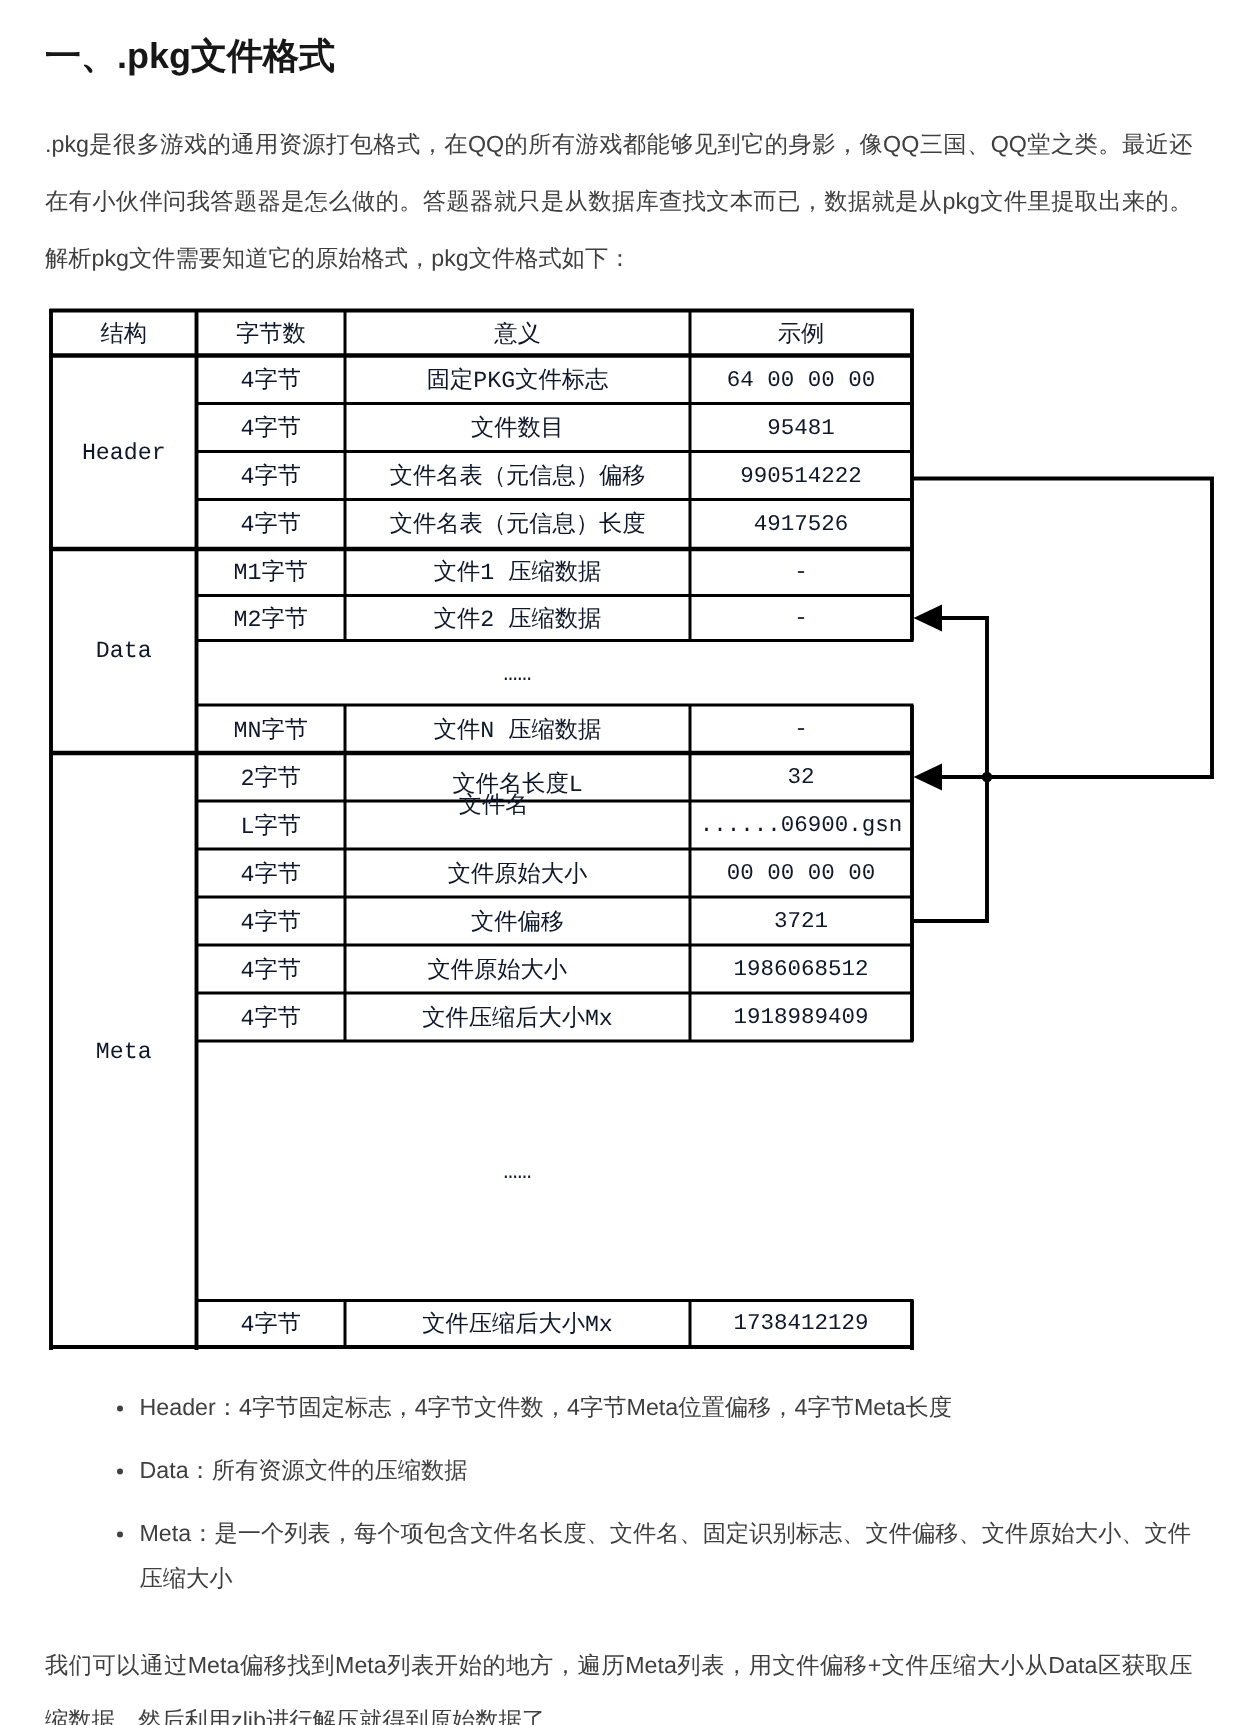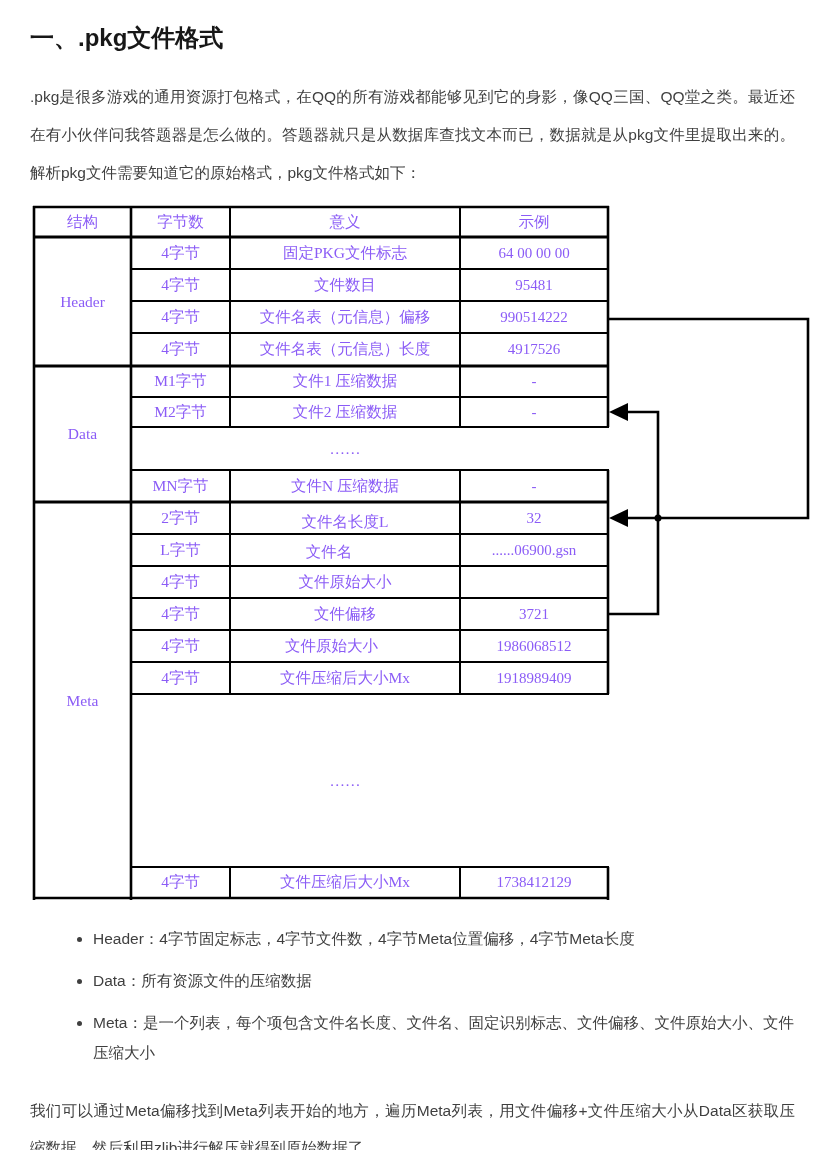--- a/index.html
+++ b/index.html
@@ -9,21 +9,21 @@
   h1.page-title{font-size:24px;line-height:32px;font-weight:bold;color:#171717;
       margin:8px 0 0 0;font-family:"Liberation Sans",sans-serif;}
   p.body-text{font-size:15.5px;line-height:38px;margin:24px 0 0 0;text-align:justify;}
   p.lead-text{font-size:15.5px;line-height:24px;margin:24px 0 0 0;}
   ul.struct-list{margin:20px 0 0 0;padding:0 0 0 63px;}
   ul.struct-list li{font-size:15.5px;line-height:30px;margin:12px 0 6px 0;}
   p.closing{font-size:15.5px;line-height:37px;margin:24px 0 0 0;text-align:justify;}
 
   
   .diagram{position:relative;width:790px;height:700px;margin:12px 0 0 0;
-      font-family:Liberation Serif, serif;color:#8b5cf6;}
+      font-family:Liberation Mono, monospace;color:#0f172a;}
   .diagram svg{position:absolute;left:0;top:0;}
   .c{position:absolute;display:flex;align-items:center;justify-content:center;
      font-size:15.5px;white-space:nowrap;}
   .c.num{font-size:15px;}
 </style>
 </head>
 <body>
 
 <div class="content">
 
@@ -115,25 +115,26 @@
 
     <div class="c" style="left:101px;top:266px;width:99px;height:32px">MN字节</div>
     <div class="c" style="left:200px;top:266px;width:230px;height:32px">文件N 压缩数据</div>
     <div class="c num" style="left:430px;top:266px;width:148px;height:32px">-</div>
 
     <div class="c" style="left:101px;top:298px;width:99px;height:32px">2字节</div>
     <div class="c" style="left:200px;top:298px;width:230px;height:40px">文件名长度L</div>
     <div class="c num" style="left:430px;top:298px;width:148px;height:32px">32</div>
 
     <div class="c" style="left:101px;top:330px;width:99px;height:32px">L字节</div>
-    <div class="c" style="left:200px;top:332px;width:198px;height:32px">文件名</div>
+    <div class="c" style="left:200px;top:316px;width:198px;height:32px">文件名</div>
     <div class="c num" style="left:430px;top:330px;width:148px;height:32px">......06900.gsn</div>
 
     <div class="c" style="left:101px;top:362px;width:99px;height:32px">4字节</div>
     <div class="c" style="left:200px;top:362px;width:230px;height:32px">文件原始大小</div>
+    <div class="c num" style="left:430px;top:362px;width:148px;height:32px">00 00 00 00</div>
 
     <div class="c" style="left:101px;top:394px;width:99px;height:32px">4字节</div>
     <div class="c" style="left:200px;top:394px;width:230px;height:32px">文件偏移</div>
     <div class="c num" style="left:430px;top:394px;width:148px;height:32px">3721</div>
 
     <div class="c" style="left:101px;top:426px;width:99px;height:32px">4字节</div>
     <div class="c" style="left:200px;top:426px;width:203px;height:32px">文件原始大小</div>
     <div class="c num" style="left:430px;top:426px;width:148px;height:32px">1986068512</div>
 
     <div class="c" style="left:101px;top:458px;width:99px;height:32px">4字节</div>

